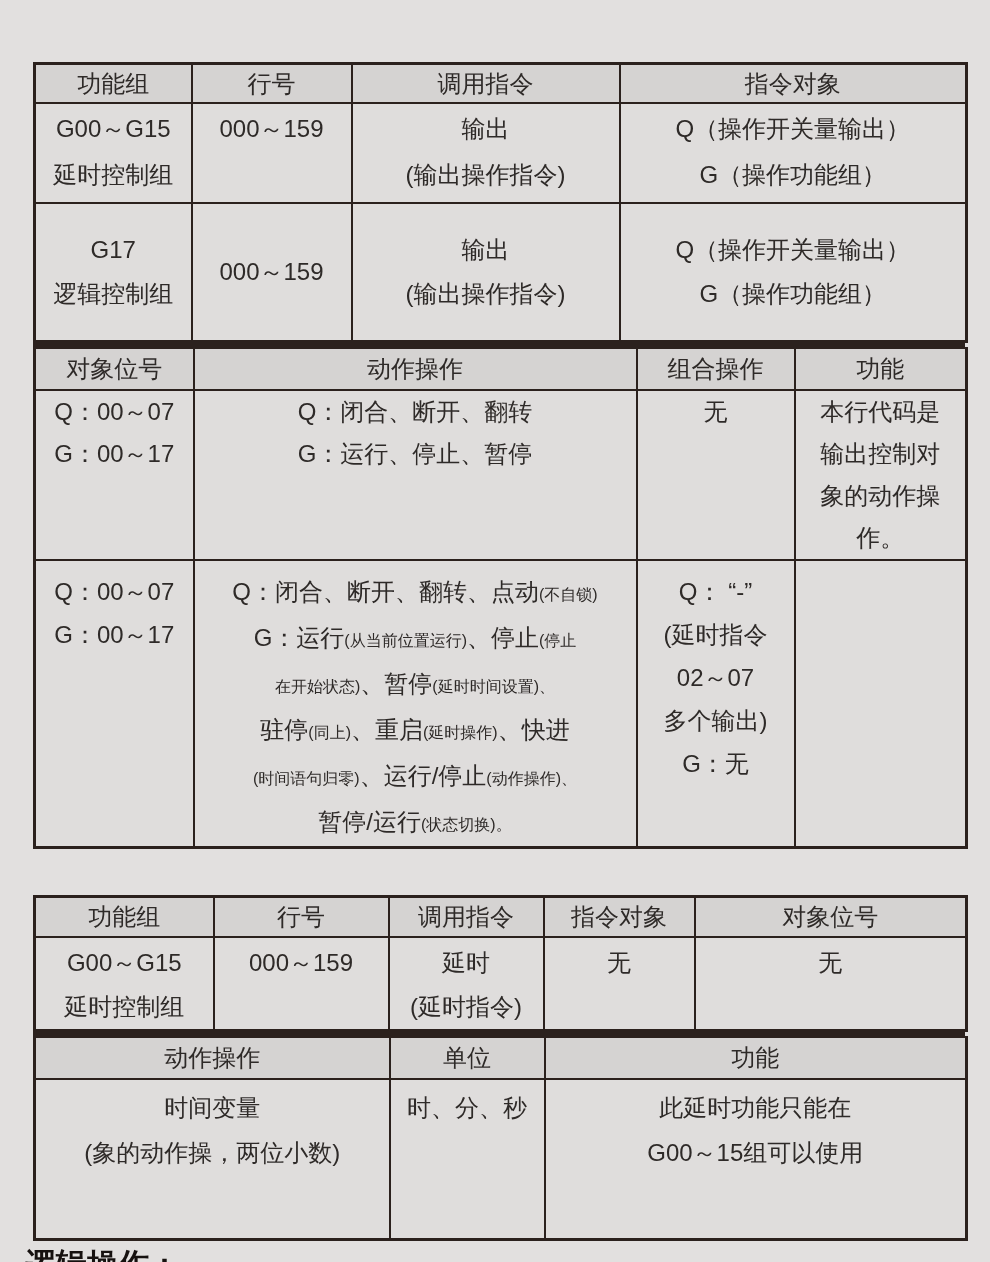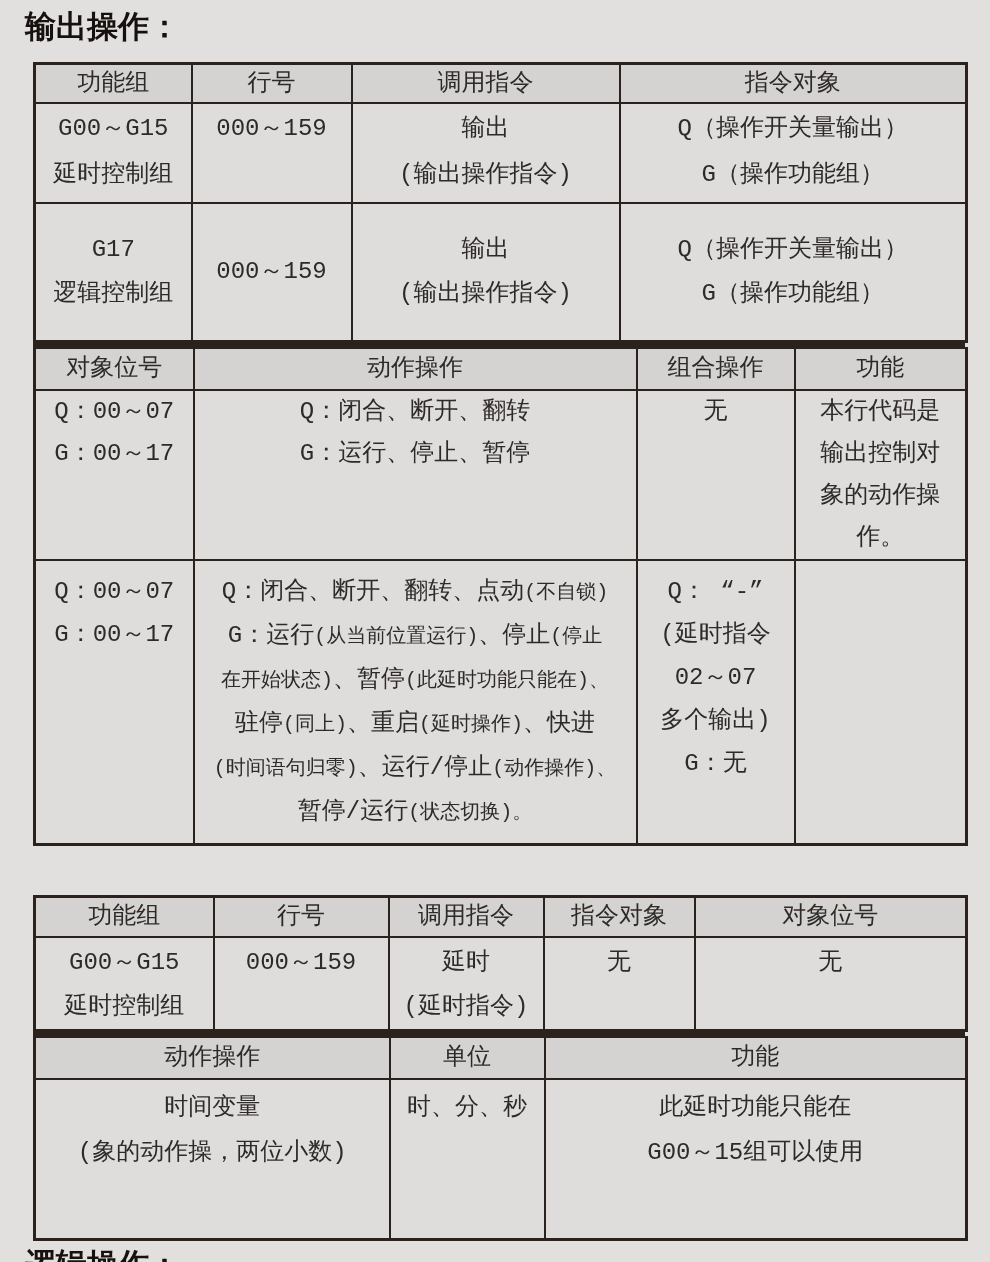--- a/index.html
+++ b/index.html
@@ -25,21 +25,20 @@
     background:#dfdddc;border:3px solid #2b211d;
   }
   table.part2{border-top:none;}
   .divider{height:0;border-top:4px solid #2b211d;}
   td,th{
     border:2px solid #2b211d;
     padding:0 4px;margin:0;
     text-align:center;font-weight:normal;
     font-size:24px;vertical-align:top;
     overflow:hidden;
-    font-family:Liberation Mono, monospace;
   }
   th{
     background:#d5d3d2;
     vertical-align:middle;
     line-height:26px;
   }
   .h37 th{height:37px;}
   .h40 th{height:40px;}
   .h38 th{height:38px;}
   .r1-1 td{height:96px;}
@@ -50,28 +49,27 @@
   .r2-2 td{height:153px;border-radius:17px;}
   .ln{line-height:44px;white-space:nowrap;}
   .r1-1 .ln{line-height:46px;}
   .r1-1 td{padding-top:2px;}
   .r1-3 .ln{line-height:42px;}
   .r1-4 td{padding-top:9px;}
   .r1-4 .ln{line-height:43px;}
   .r2-1 td{padding-top:3px;}
   .r2-2 td{padding-top:5px;}
   .r2-2 .ln{line-height:45px;}
-  .sm{font-size:20px;}
+  .sm{font-size:16px;}
 </style>
 </head>
 <body>
 
 <div class="page">
 
-  <h2 class="sec-title" id="title-output">输出操作：</h2>
 
   <div class="tgroup" id="table-output">
     <table>
       <colgroup>
           <col style="width:157px">
           <col style="width:160px">
           <col style="width:268px">
           <col style="width:347px">
         </colgroup>
       <tbody>
@@ -152,21 +150,21 @@
             </td>
       </tr>
       <tr class="r1-4">
         <td>
               <div class="ln"><span>Q：00～07</span></div>
               <div class="ln"><span>G：00～17</span></div>
             </td>
         <td>
               <div class="ln"><span>Q：闭合、断开、翻转、点动</span><span class="sm">(不自锁)</span></div>
               <div class="ln"><span>G：运行</span><span class="sm">(从当前位置运行)</span><span>、停止</span><span class="sm">(停止</span></div>
-              <div class="ln"><span class="sm">在开始状态)</span><span>、暂停</span><span class="sm">(此延时功能只能在)、</span></div>
+              <div class="ln"><span class="sm">在开始状态)</span><span>、暂停</span><span class="sm">(延时时间设置)、</span></div>
               <div class="ln"><span>驻停</span><span class="sm">(同上)</span><span>、重启</span><span class="sm">(延时操作)</span><span>、快进</span></div>
               <div class="ln"><span class="sm">(时间语句归零)</span><span>、运行/停止</span><span class="sm">(动作操作)、</span></div>
               <div class="ln"><span>暂停/运行</span><span class="sm">(状态切换)。</span></div>
             </td>
         <td>
               <div class="ln"><span>Q： “-”</span></div>
               <div class="ln"><span>(延时指令</span></div>
               <div class="ln"><span>02～07</span></div>
               <div class="ln"><span>多个输出)</span></div>
               <div class="ln"><span>G：无</span></div>

